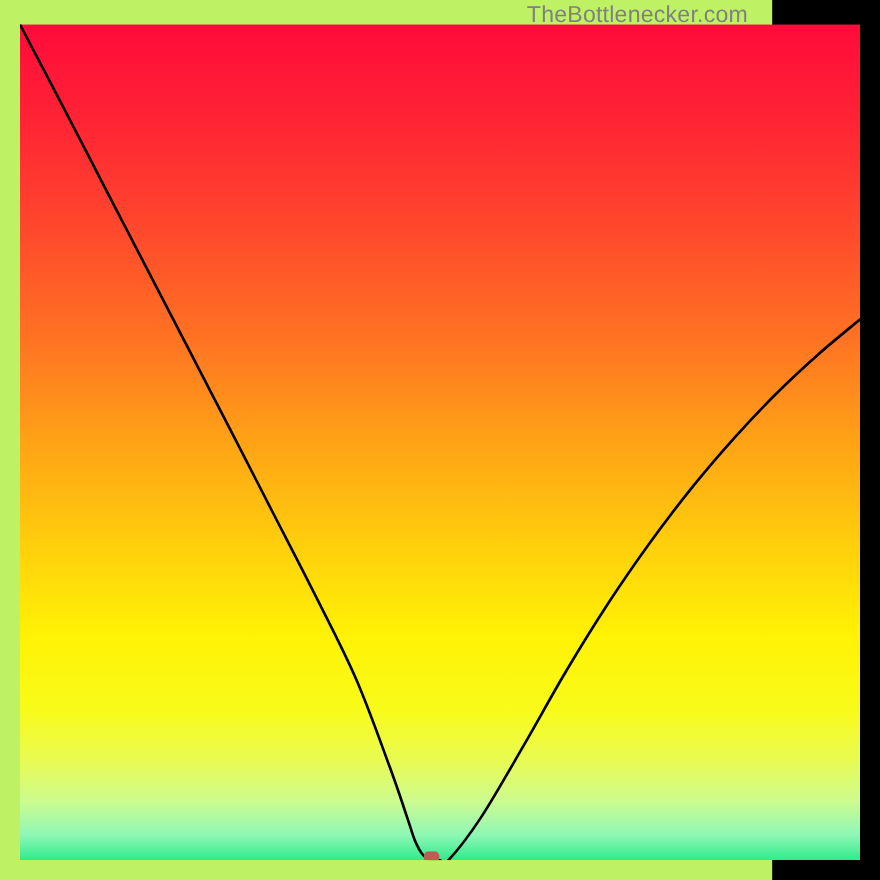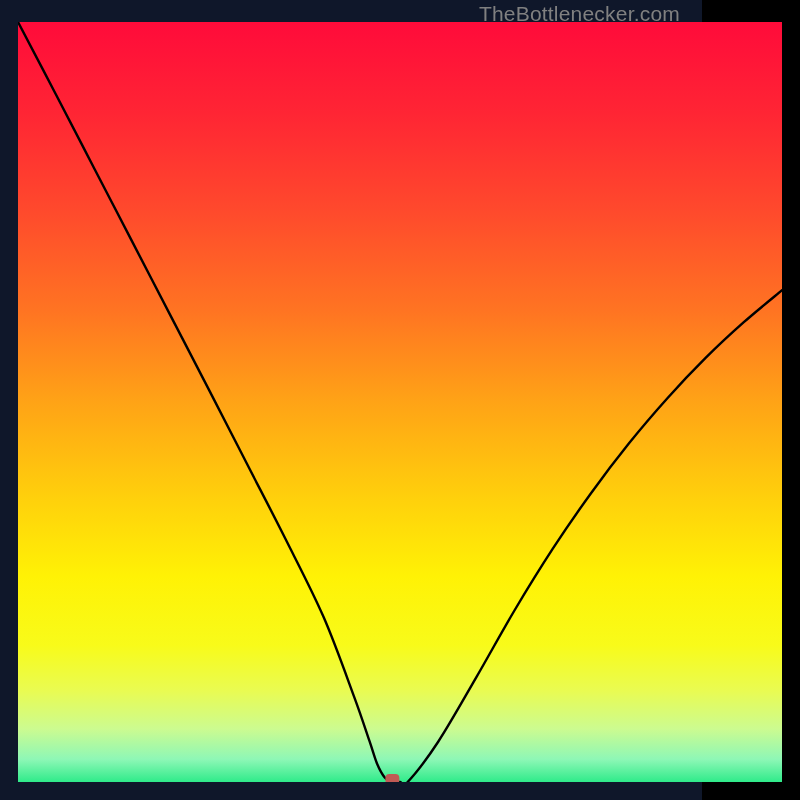--- a/index.html
+++ b/index.html
@@ -7,21 +7,21 @@
     padding: 0;
     width: 800px;
     height: 800px;
     background: #000;
     overflow: hidden;
   }
   .frame {
     position: relative;
     width: 702px;
     height: 800px;
-    background: #0f172a;
+    background: #bef264;
   }
   .watermark {
     position: absolute;
     top: 2px;
     right: 22px;
     font-family: Arial, Helvetica, sans-serif;
     font-size: 21px;
     color: #808080;
     letter-spacing: 0.2px;
     z-index: 5;

